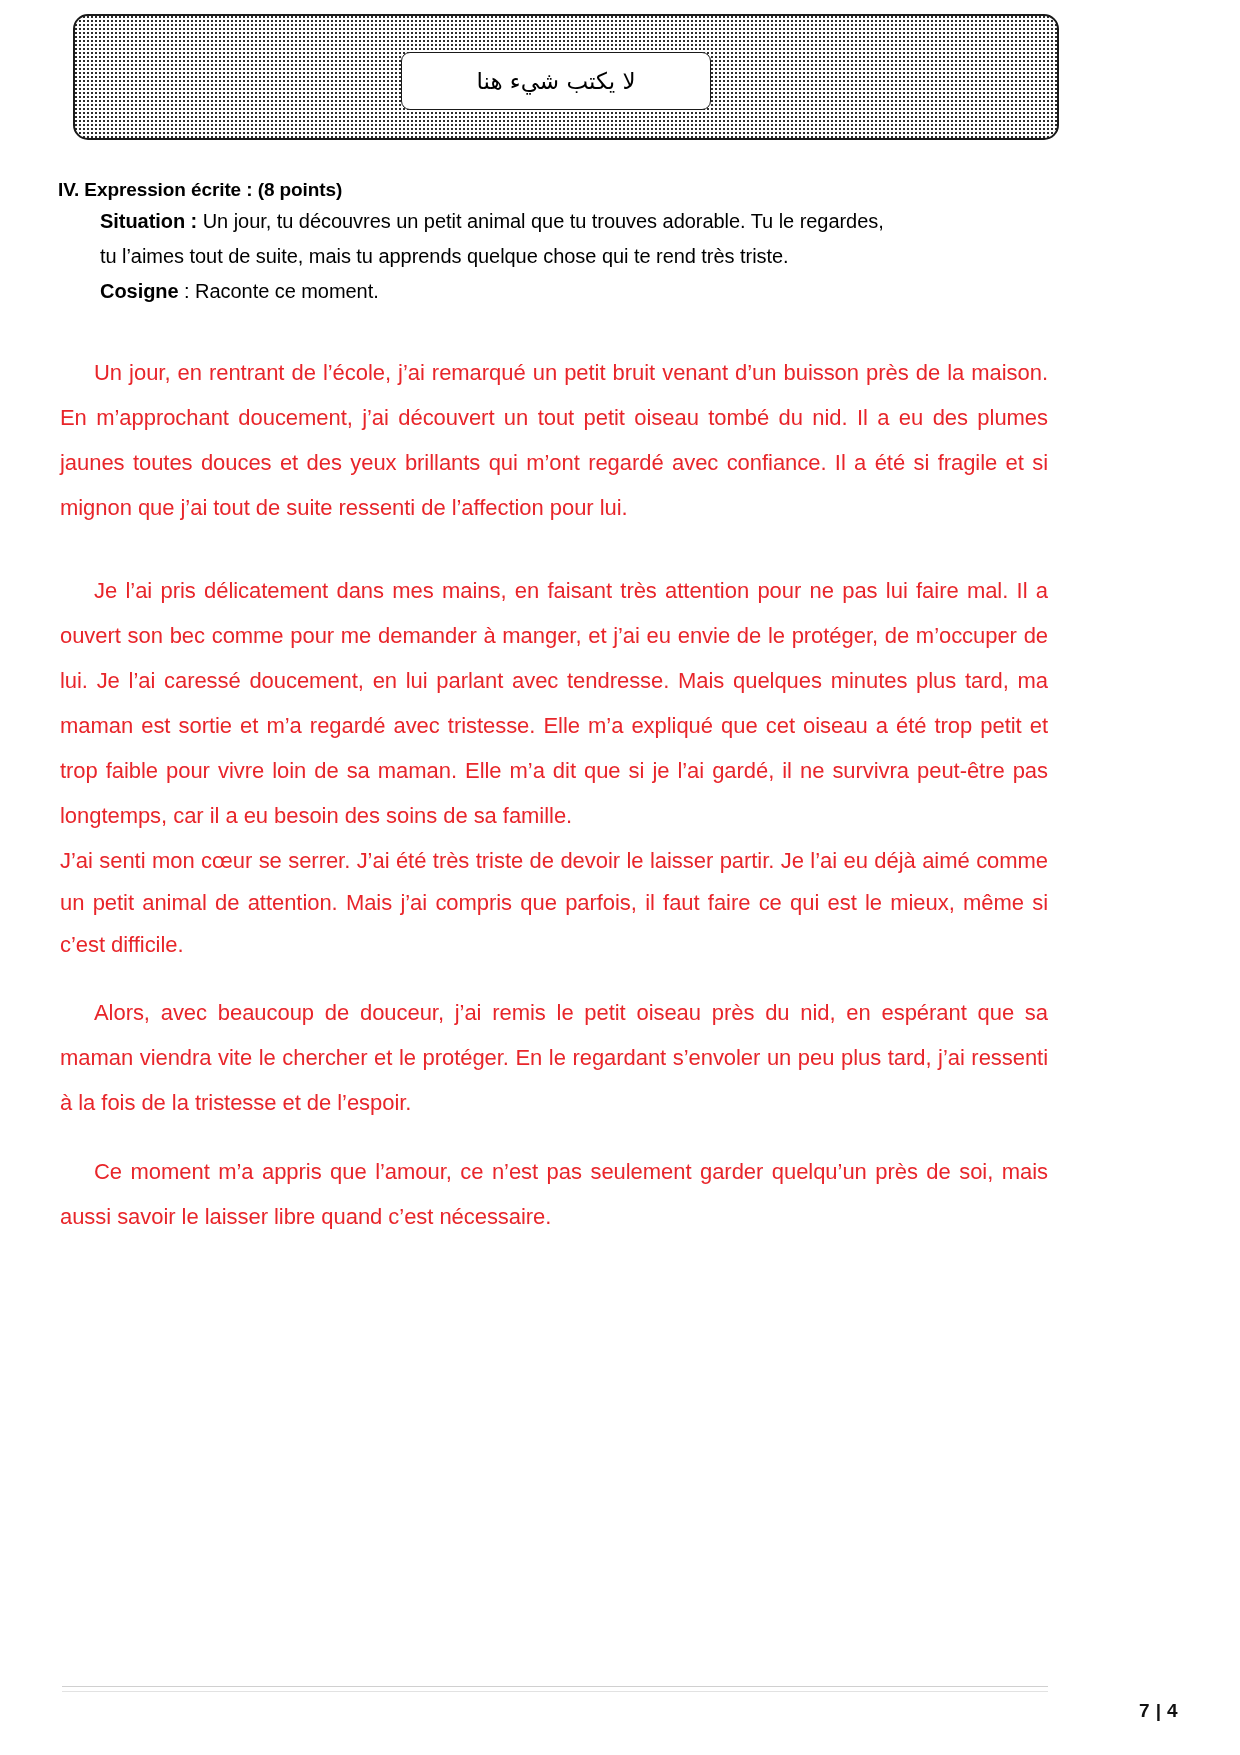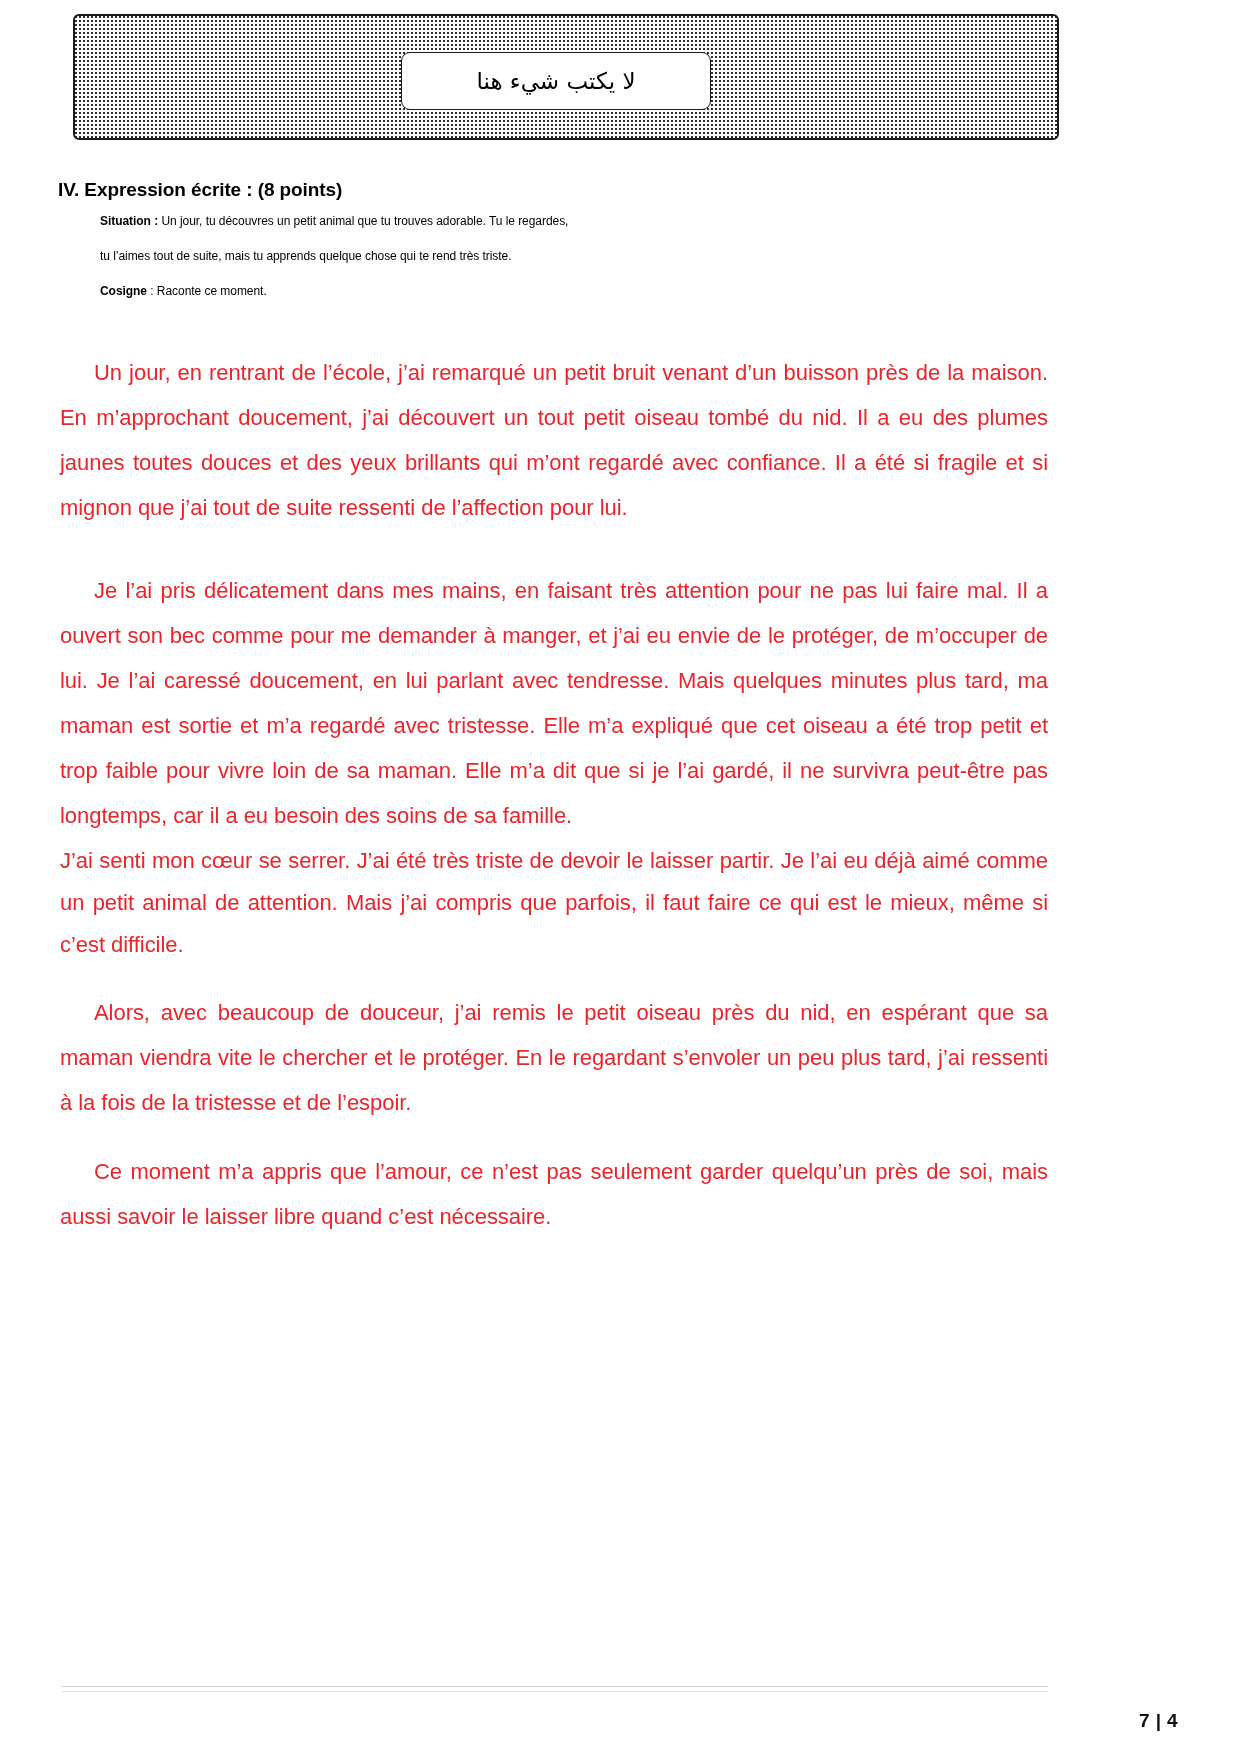--- a/index.html
+++ b/index.html
@@ -23,21 +23,21 @@
 
   
   .banner {
     position: absolute;
     left: 73px;
     top: 14px;
     width: 986px;
     height: 126px;
     box-sizing: border-box;
     border: 2px solid #1a1a1a;
-    border-radius: 6px;
+    border-radius: 15px;
     background-color: #ffffff;
     background-image:
       radial-gradient(circle at 1px 1px, #2b2b2b 1.05px, rgba(0,0,0,0) 1.25px);
     background-size: 4px 4px;
     background-position: 0 0;
     overflow: hidden;
   }
 
   .banner-inner {
     position: absolute;
@@ -76,21 +76,21 @@
   .ex-title {
     font-size: 19px;
     font-weight: bold;
     line-height: 28px;
     letter-spacing: -0.1px;
     white-space: nowrap;
   }
 
   .sub-line {
     margin-left: 42px;
-    font-size: 12px;
+    font-size: 20px;
     line-height: 35px;
     letter-spacing: -0.05px;
   }
   .sub-line .lbl { font-weight: bold; }
 
   
   .body-red {
     position: absolute;
     left: 60px;
     top: 350px;
@@ -133,21 +133,20 @@
   }
 
   .page-num {
     position: absolute;
     right: 62px;
     top: 1700px;
     font-size: 19px;
     font-weight: bold;
     color: #111111;
     letter-spacing: 0.4px;
-    margin-top: 10px;
   }
 </style>
 </head>
 <body>
 
 <div class="page">
 
   <div class="banner">
     <div class="banner-inner">
       <span class="banner-text">لا يكتب شيء هنا</span>

